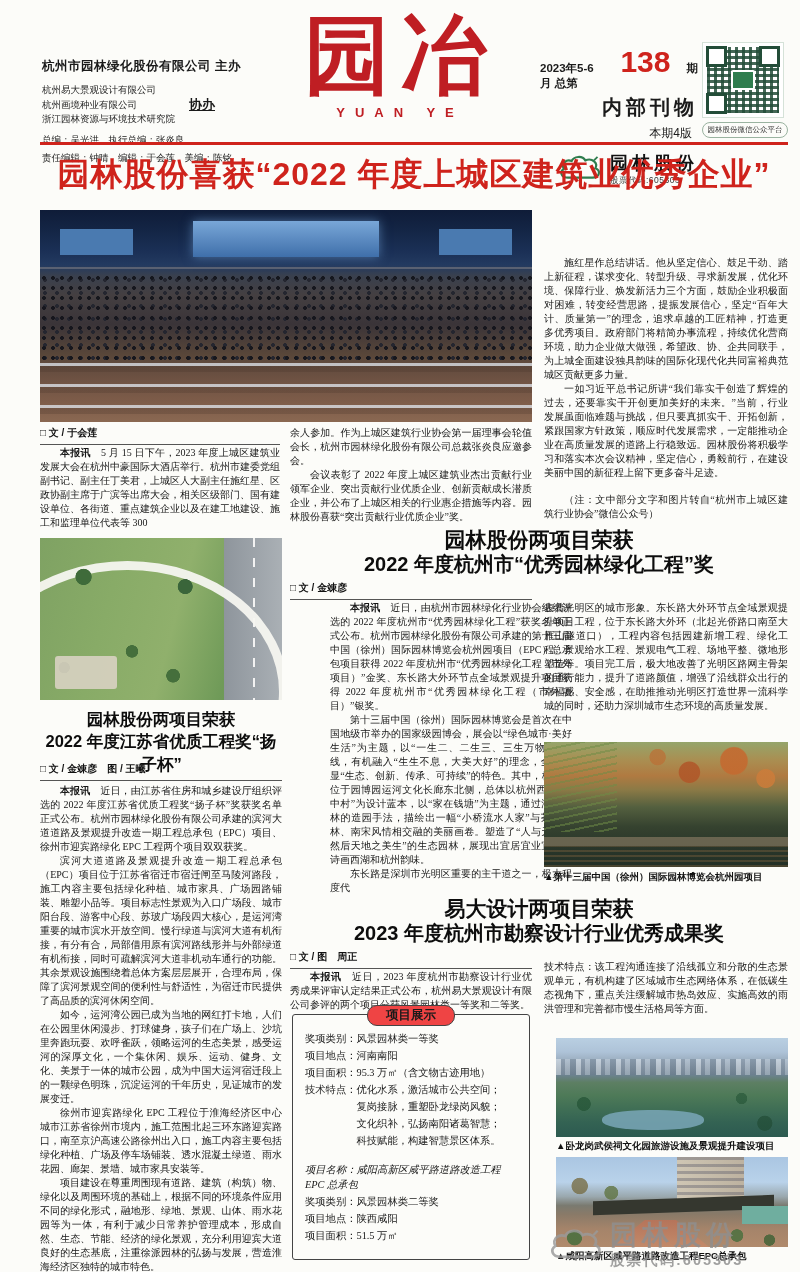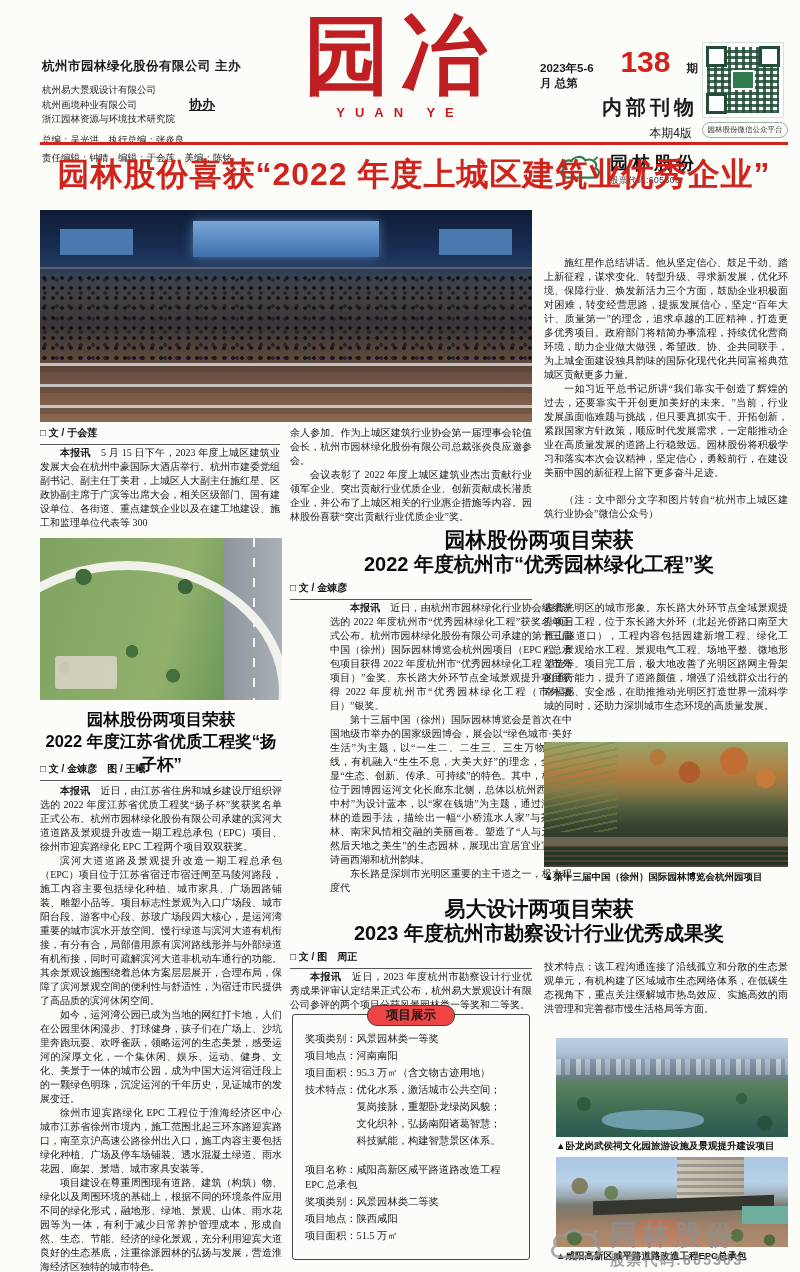--- a/index.html
+++ b/index.html
@@ -53,21 +53,21 @@
   .photo-caption{font:bold 9.5px "Liberation Sans",sans-serif;color:#111;}
 
   
   .proj-box{border:1px solid #444;border-radius:3px;background:#fcfcf9;}
   .proj-tab{position:absolute;left:50%;top:-10px;transform:translateX(-50%);background:#ef4444;
             border:1px solid #444;border-radius:10px;padding:1px 18px;
             font:bold 12.5px "Liberation Sans",sans-serif;white-space:nowrap;}
   .proj-content{padding:16px 10px 8px 12px;font:10.3px/1.46 "Liberation Serif",serif;}
   .proj-content p{margin:0 0 2px 0;}
   .feat-cont{padding-left:5em;}
-  .proj-gap{margin-top:14px !important;}
+  .proj-gap{margin-top:14px !important;font-style:italic;}
 
   
   .photo{position:absolute;overflow:hidden;background:#888;}
   .ph-layer{position:absolute;}
 
   .photo-conf{background:linear-gradient(180deg,#0f1c38 0%,#142646 10%,#1a2f55 19%,#233a60 26%,#39404e 31%,#443f41 40%,#3a3438 54%,#584639 68%,#6e5243 80%,#7d5c49 90%,#8a6852 100%);}
   .p1-screen-c{left:31%;top:5%;width:38%;height:17%;background:linear-gradient(180deg,#79a7d8,#3f6faa);box-shadow:0 0 10px rgba(110,160,215,.6);}
   .p1-screen-l{left:4%;top:9%;width:15%;height:12%;background:#4a7ab0;}
   .p1-screen-r{right:4%;top:9%;width:15%;height:12%;background:#4a7ab0;}
   .p1-stage{left:0;top:27%;width:100%;height:2px;background:#5a6172;}

